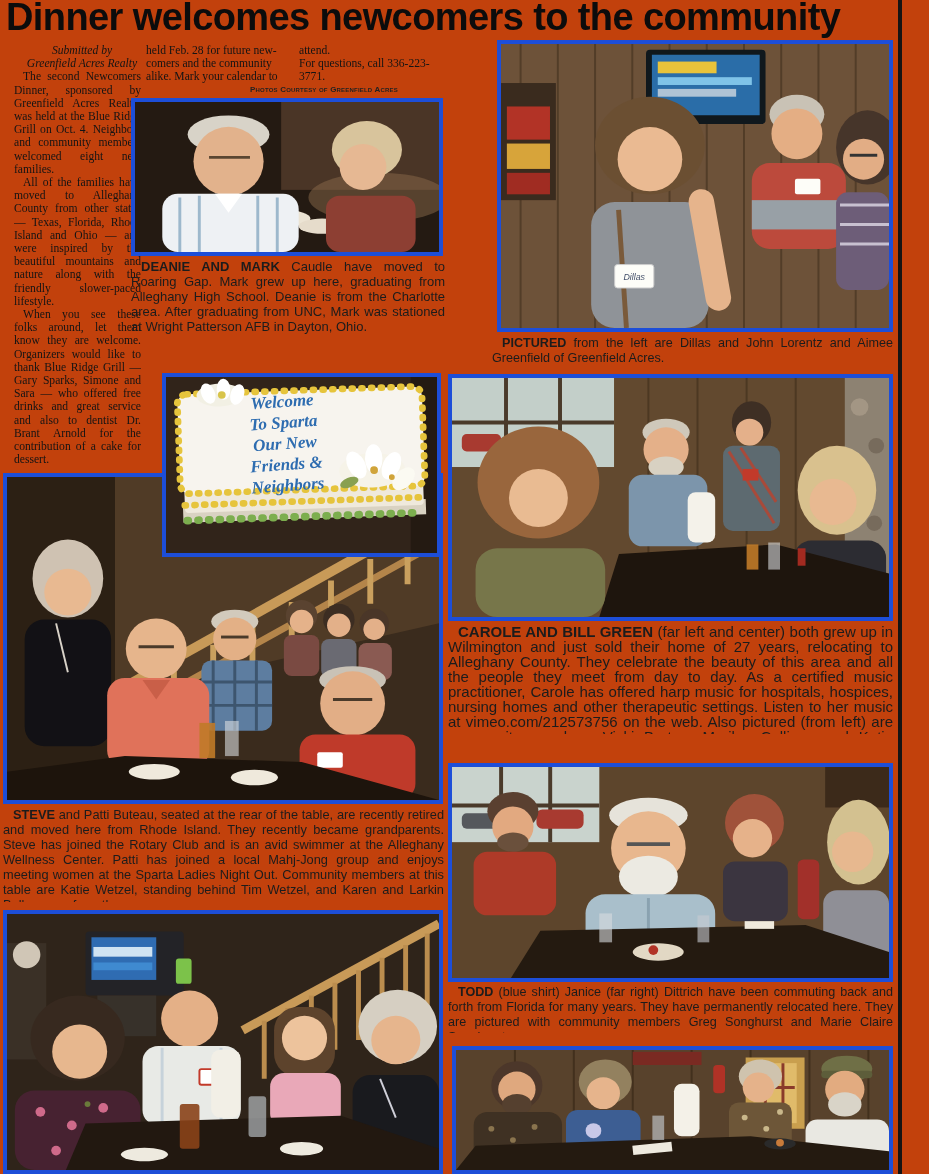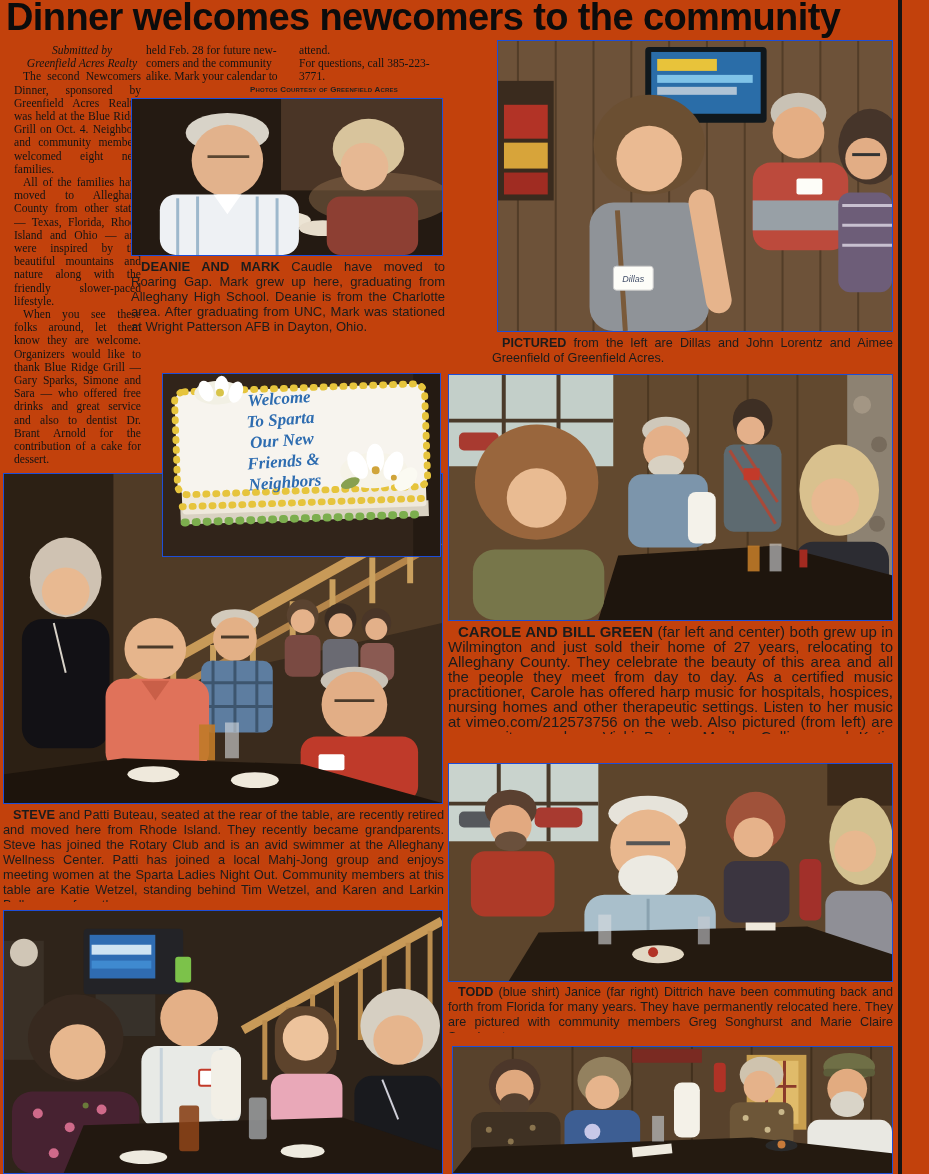--- a/index.html
+++ b/index.html
@@ -14,21 +14,21 @@
   .article p{margin:0;text-indent:9px;}
   .byline{font-style:italic;text-align:center;text-indent:0;}
   .col1{position:absolute;left:4px;top:44px;width:127px;height:424px;overflow:hidden;}
   .col2{position:absolute;left:136px;top:44px;width:150px;height:50px;overflow:hidden;
         white-space:pre-line;text-align:left;}
   .col3{position:absolute;left:289px;top:44px;width:172px;height:48px;overflow:hidden;
         white-space:pre-line;text-align:left;}
   .credit{position:absolute;left:250px;top:85px;width:210px;text-align:left;font-size:8px;
           font-weight:700;font-variant:small-caps;letter-spacing:.2px;color:#222;}
 
-  .photo{position:absolute;background:#3a2b1d;border:1px solid #1d4ed8;box-sizing:border-box;overflow:hidden;}
+  .photo{position:absolute;background:#3a2b1d;border:4px solid #1d4ed8;box-sizing:border-box;overflow:hidden;}
   .photo svg{display:block;width:100%;height:100%;}
   .ph-deanie{left:131px;top:98px;width:312px;height:158px;}
   .ph-lorentz{left:497px;top:40px;width:396px;height:292px;}
   .ph-cake{left:162px;top:373px;width:279px;height:184px;z-index:3;}
   .ph-steve{left:3px;top:473px;width:440px;height:331px;z-index:1;}
   .ph-carole{left:448px;top:374px;width:445px;height:247px;}
   .ph-todd{left:448px;top:763px;width:445px;height:219px;}
   .ph-bleft{left:3px;top:910px;width:440px;height:264px;}
   .ph-bright{left:452px;top:1046px;width:441px;height:128px;}
 
@@ -61,21 +61,21 @@
     <p>The second Newcomers Dinner, sponsored by Greenfield Acres Realty, was held at the Blue Ridge Grill on Oct. 4.  Neighbors and community members welcomed eight new families.</p>
     <p>All of the families have moved to Alleghany County from other states — Texas, Florida, Rhode Island and Ohio — and were inspired by the beautiful mountains and nature along with the friendly slower-paced lifestyle.</p>
     <p>When you see these folks around, let them know they are welcome.  Organizers would like to thank Blue Ridge Grill — Gary Sparks, Simone and Sara — who offered free drinks and great service and also to dentist Dr. Brant Arnold for the contribution of a cake for dessert.</p>
     <p>Newcomers dinners will continue to be offered quarterly.  The next dinner will be</p>
   </div>
 
   <div class="article col2">held Feb. 28 for future new-
 comers and the community
 alike.  Mark your calendar to</div>
   <div class="article col3">attend.
-   For questions, call 385-223-
+   For questions, call 336-223-
 3771.</div>
 
   <div class="credit">Photos Courtesy of Greenfield Acres</div>
 
   <div class="photo ph-deanie">
     <svg viewBox="0 0 312 157" preserveAspectRatio="none">
       <rect x="0" y="0" width="312" height="157" fill="#241a12"></rect>
       <rect x="150" y="0" width="162" height="92" fill="#4a3526"></rect>
       <ellipse cx="250" cy="100" rx="72" ry="26" fill="#8a6a4a" opacity="0.5"></ellipse>
       <ellipse cx="152" cy="122" rx="28" ry="9" fill="#ece4d4"></ellipse>

